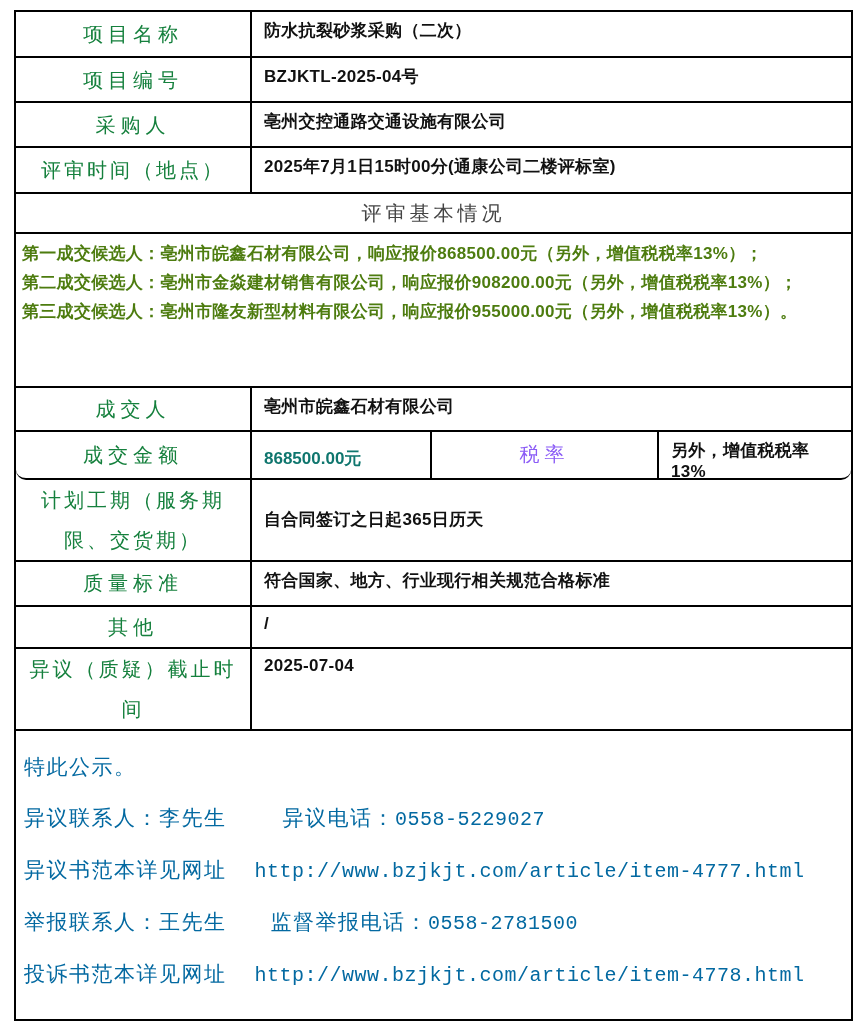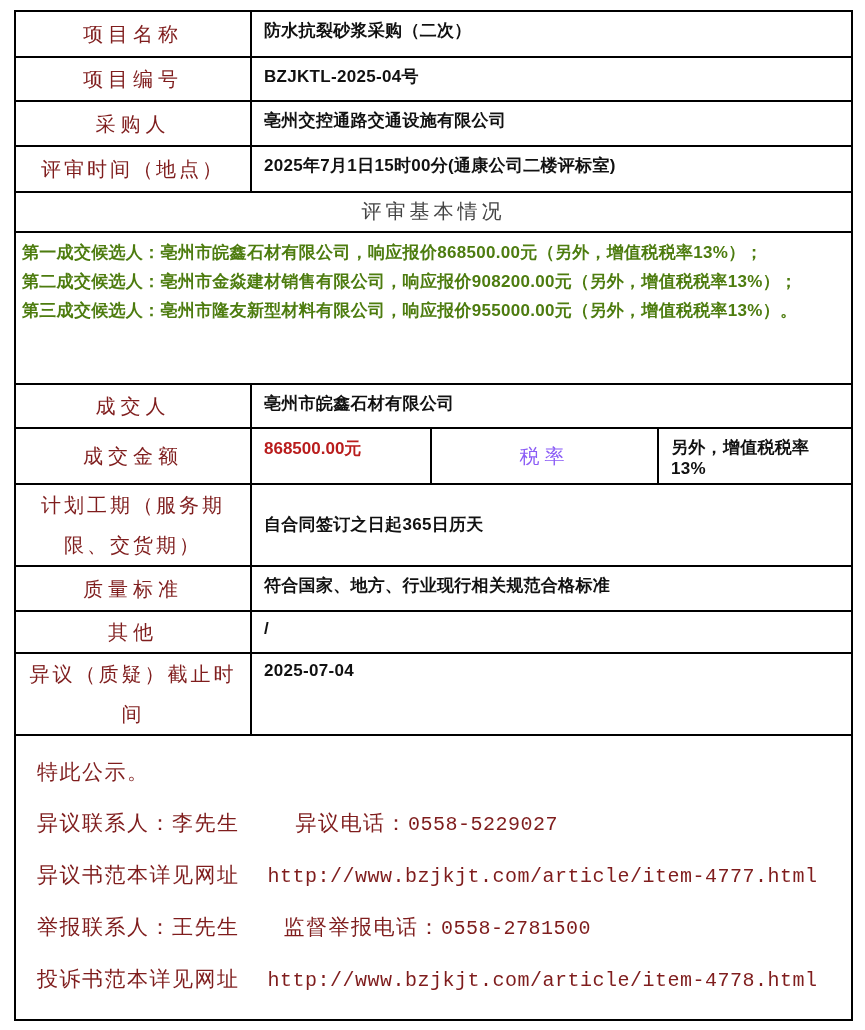--- a/index.html
+++ b/index.html
@@ -15,21 +15,21 @@
     display: flex; flex-direction: column;
     background: #fff;
   }
   .row { display: flex; border-bottom: 2px solid #000; }
   .lbl {
     width: 236px; flex: 0 0 236px;
     border-right: 2px solid #000;
     display: flex; align-items: center; justify-content: center;
     text-align: center;
     font-family: "Liberation Serif", "DejaVu Serif", serif;
-    font-size: 20px; color: #7f1d1d;
+    font-size: 20px; color: #15803d;
     letter-spacing: 5px; line-height: 40px;
     padding: 0 6px;
   }
   .lbl.tight { letter-spacing: 3px; }
   .val {
     flex: 1; padding: 7px 12px 8px;
     font-family: "Liberation Sans", "DejaVu Sans", sans-serif;
     font-weight: 700; font-size: 17px; color: #111;
     letter-spacing: 0.3px;
   }
@@ -38,44 +38,44 @@
     display: flex; align-items: center; justify-content: center;
     font-size: 20px; color: #444; letter-spacing: 4px;
   }
   .cands {
     height: 160px; display: block;
     padding: 5px 6px;
     font-family: "Liberation Sans", "DejaVu Sans", sans-serif;
     font-weight: 700; font-size: 17px; color: #4d7c0f;
     line-height: 29px; letter-spacing: 0.3px;
   }
-  .amt-val { flex: 0 0 180px; border-right: 2px solid #000; padding: 8px 12px 0;
+  .amt-val { flex: 0 0 180px; border-right: 2px solid #000; padding: 15px 12px 0;
     font-family: "Liberation Sans", "DejaVu Sans", sans-serif;
-    font-weight: 700; font-size: 17px; color: #b91c1c; }
+    font-weight: 700; font-size: 17px; color: #0f766e; }
   .tax-lbl {
     flex: 0 0 227px; border-right: 2px solid #000;
     display: flex; align-items: center; justify-content: center;
     font-size: 20px; color: #8b5cf6; letter-spacing: 5px;
   }
   .footer-block {
     flex: 1; border-bottom: none;
-    display: block; padding: 24px 8px 0;
-    font-size: 21px; color: #7f1d1d; letter-spacing: 1.5px; margin-left: 13px;
+    display: block; padding: 24px 8px 5px;
+    font-size: 21px; color: #0369a1; letter-spacing: 1.5px;
   }
   .fline { margin-bottom: 26px; line-height: 25px; white-space: nowrap; }
   .mono {
     font-family: "Liberation Mono", "DejaVu Sans Mono", monospace;
     font-size: 20px; letter-spacing: 0.5px;
   }
   .gap-xl { margin-left: 56px; }
   .gap-lg { margin-left: 44px; }
   .gap-md { margin-left: 28px; }
   
   .h48 { height: 48px; } .h47 { height: 47px; } .h46 { height: 46px; }
-  .h50 { height: 56px; } .h83 { height: 83px; align-items: center; } .h44 { height: 44px; }
+  .h50 { height: 48px; border-radius: 10px; } .h83 { height: 83px; align-items: center; } .h44 { height: 44px; }
   .h84 { height: 84px; }
 </style>
 </head>
 <body>
 
 <div class="doc-table">
 
   <div class="row h48">
     <div class="lbl">项目名称</div>
     <div class="val">防水抗裂砂浆采购（二次）</div>

